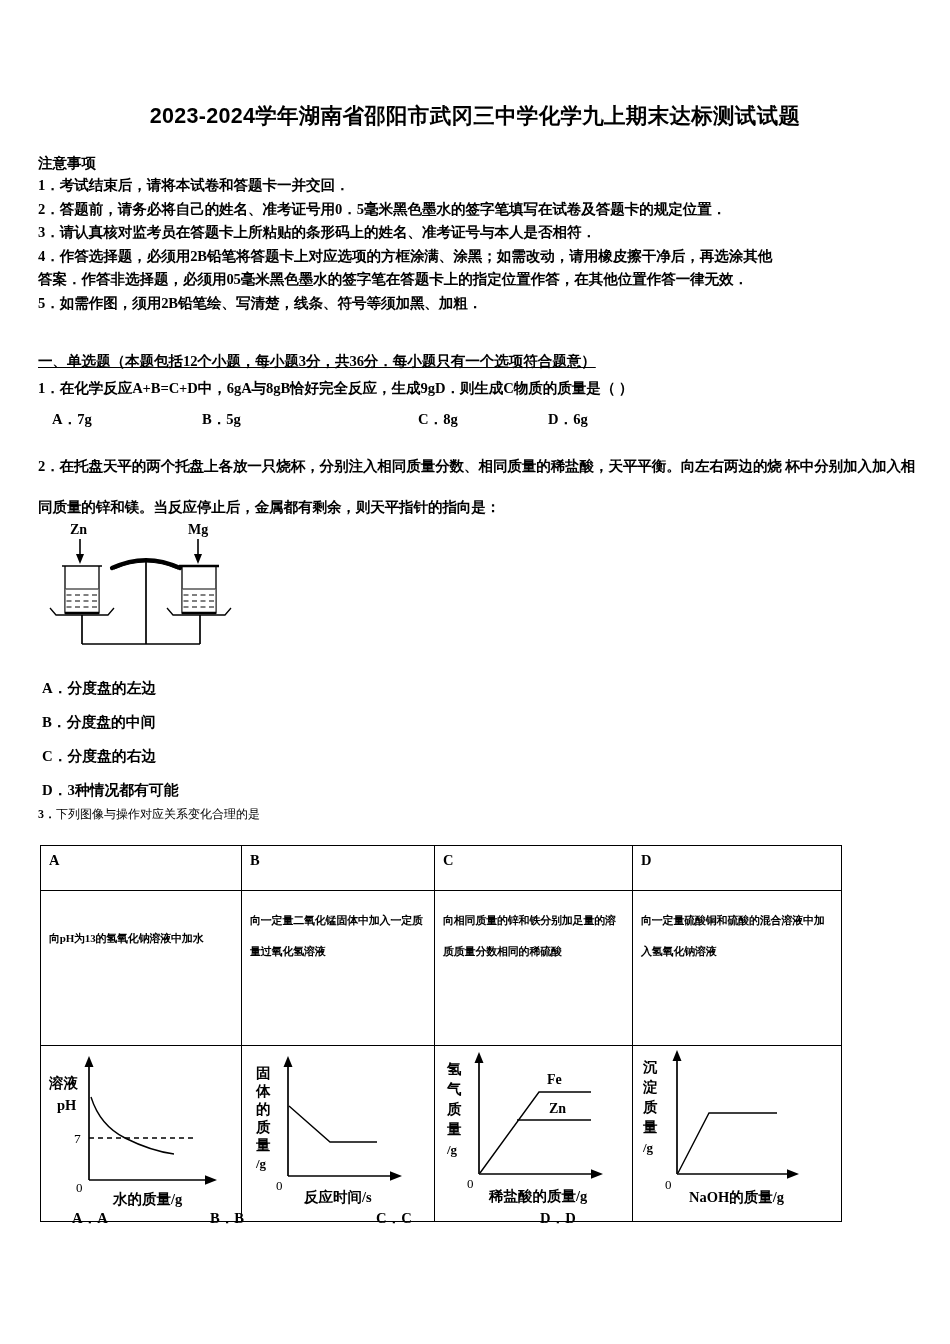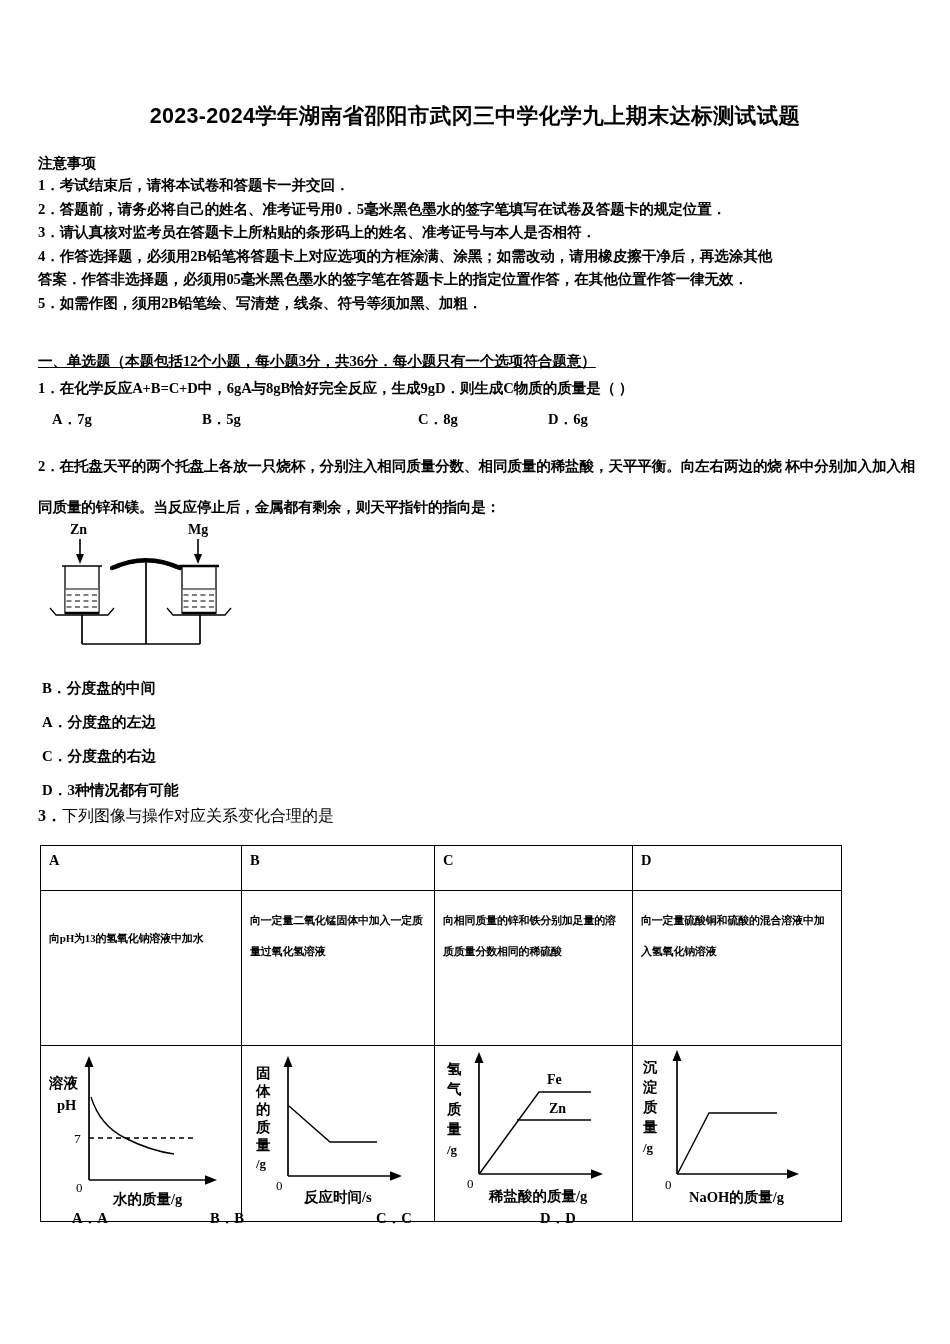--- a/index.html
+++ b/index.html
@@ -128,21 +128,21 @@
     font-weight: bold;
     line-height: 34px;
     white-space: nowrap;
   }
 
   
   .q3-stem {
     position: absolute;
     left: 38px;
     top: 806px;
-    font-size: 16px;
+    font-size: 12px;
     white-space: nowrap;
   }
   .q3-stem b { font-weight: bold; }
 
   
   .opt-table {
     position: absolute;
     left: 40px;
     top: 845px;
     width: 765px;
@@ -283,22 +283,22 @@
 
       <g stroke="#000" stroke-width="1.7" fill="none">
         <line x1="42" y1="99" x2="42" y2="128"></line>
         <line x1="160" y1="99" x2="160" y2="128"></line>
         <line x1="42" y1="128" x2="160" y2="128"></line>
       </g>
     </svg>
   </div>
 
   <div class="q2-options">
+    <div>A．分度盘的左边</div>
     <div>B．分度盘的中间</div>
-    <div>A．分度盘的左边</div>
     <div>C．分度盘的右边</div>
     <div>D．3种情况都有可能</div>
   </div>
 
   <div class="q3-stem">
     <b>3．</b><span>下列图像与操作对应关系变化合理的是</span>
   </div>
 
   <table class="opt-table">
     <tbody>

